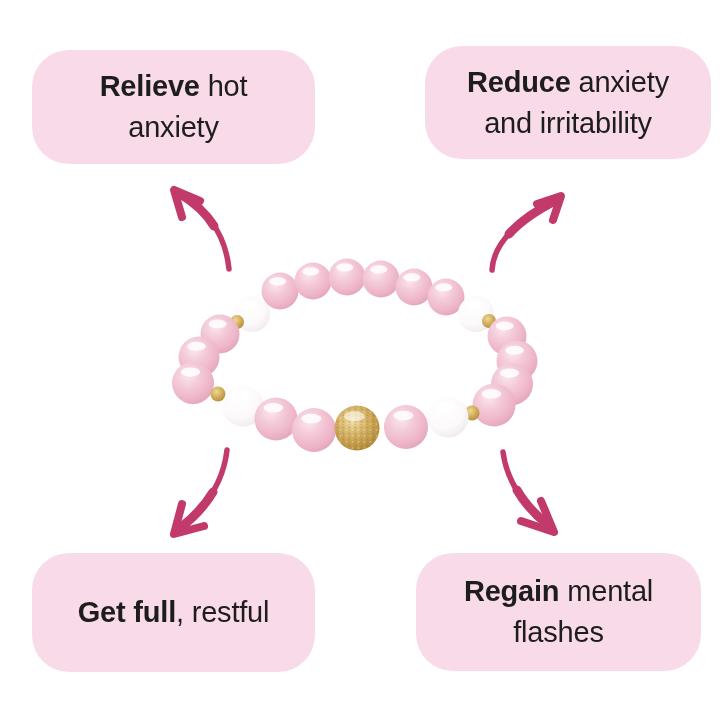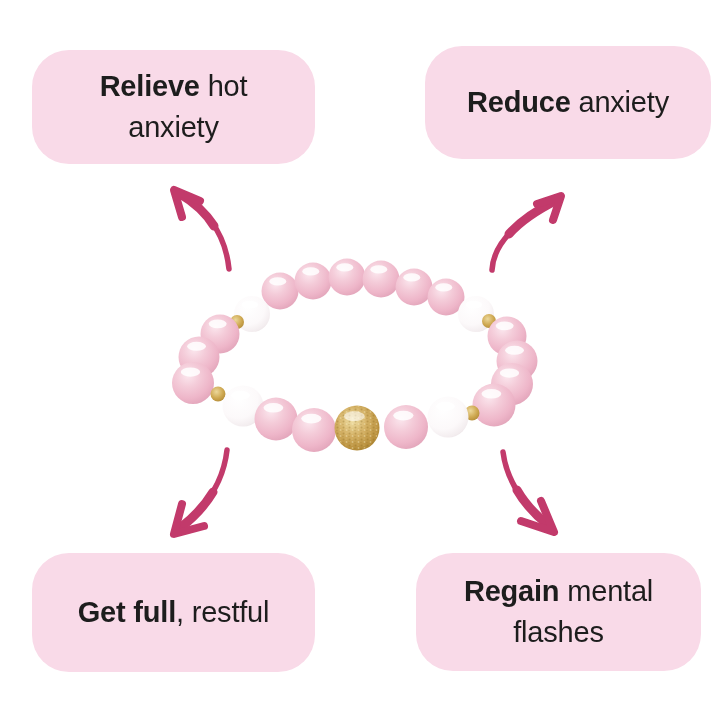--- a/index.html
+++ b/index.html
@@ -129,20 +129,21 @@
       </g>
   </svg>
 
   <div class="card card-tl">
     <div><b>Relieve</b><span> hot</span></div>
     <div>anxiety</div>
   </div>
 
   <div class="card card-tr">
     <div><b>Reduce</b><span> anxiety</span></div>
+    <div>and irritability</div>
   </div>
 
   <div class="card card-bl">
     <div><b>Get full</b><span>, restful</span></div>
   </div>
 
   <div class="card card-br">
     <div><b>Regain</b><span> mental</span></div>
     <div>flashes</div>
   </div>

